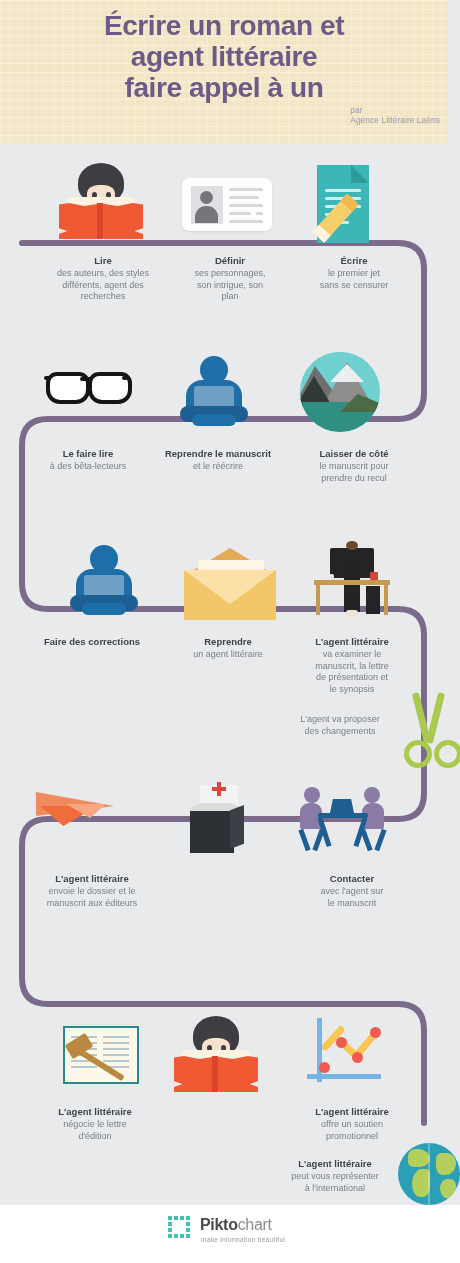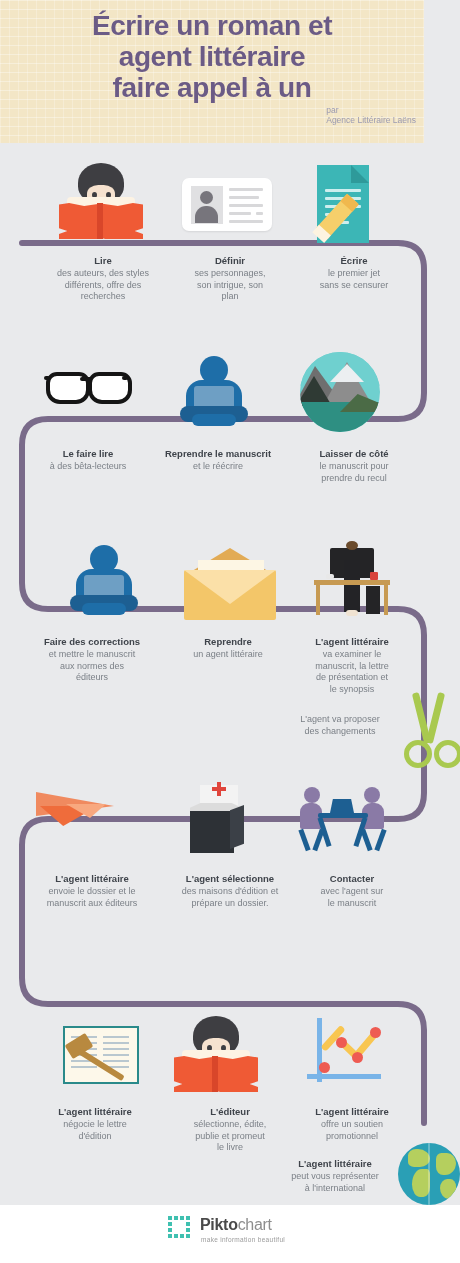--- a/index.html
+++ b/index.html
@@ -12,20 +12,21 @@
   }
   .page{position:relative;width:460px;height:1263px;}
 
   
   .header{
     position:absolute;left:0;top:0;width:424px;height:143px;
     background:#f3e6c6;
     background-image:linear-gradient(rgba(255,255,255,.35) 1px,transparent 1px),
                      linear-gradient(90deg,rgba(255,255,255,.25) 1px,transparent 1px);
     background-size:9px 9px,9px 9px;
+    padding-left:24px;
   }
   .title{
     position:absolute;left:0;right:0;top:10px;
     text-align:center;color:#6b5b86;
     font-size:28px;line-height:31px;font-weight:bold;letter-spacing:-.4px;
   }
   .byline{
     position:absolute;right:8px;top:105px;text-align:left;
     color:#9b9ab0;font-size:8.5px;line-height:10px;
   }
@@ -182,21 +183,21 @@
     <div class="docline" style="left:14px;top:48px;width:24px;"></div>
     <div class="docline" style="left:14px;top:56px;width:24px;"></div>
     <div class="penc" style="left:34px;top:34px;width:16px;height:48px;transform:rotate(42deg);transform-origin:50% 0;border-radius:2px;"></div>
     <div class="penc" style="left:34px;top:34px;width:16px;height:10px;background:#f0b84e;transform:rotate(42deg);transform-origin:50% 0;"></div>
     <div class="penc" style="left:34px;top:76px;width:16px;height:10px;background:#fdf3e0;transform:rotate(42deg);transform-origin:50% -420%;"></div>
   </div>
 
   <div class="tb" style="left:18px;top:255px;width:170px;">
     <span class="h">Lire</span>
     <span class="b" style="white-space:pre-line;">des auteurs, des styles
-différents, offre des
+différents, agent des
 recherches</span>
   </div>
   <div class="tb" style="left:167px;top:255px;width:126px;">
     <span class="h">Définir</span>
     <span class="b" style="white-space:pre-line;">ses personnages,
 son intrigue, son
 plan</span>
   </div>
   <div class="tb" style="left:288px;top:255px;width:132px;">
     <span class="h">Écrire</span>
@@ -270,23 +271,20 @@
     <div class="dk" style="left:8px;top:45px;width:4px;height:30px;"></div>
     <div class="dk" style="left:76px;top:45px;width:4px;height:30px;"></div>
     <div style="position:absolute;left:58px;top:46px;width:14px;height:28px;background:#242426;"></div>
     <div style="position:absolute;left:62px;top:32px;width:8px;height:8px;background:#d8433c;border-radius:1px;"></div>
     <div style="position:absolute;left:18px;top:34px;width:8px;height:5px;background:#e8e8e8;border-radius:2px;"></div>
     <div style="position:absolute;left:38px;top:70px;width:12px;height:6px;background:#f0e3d2;border-radius:3px;"></div>
   </div>
 
   <div class="tb" style="left:14px;top:636px;width:156px;">
     <span class="h">Faire des corrections</span>
-    <span class="b" style="white-space:pre-line;">et mettre le manuscrit
-aux normes des
-éditeurs</span>
   </div>
   <div class="tb" style="left:166px;top:636px;width:124px;">
     <span class="h">Reprendre</span>
     <span class="b" style="white-space:pre-line;">un agent littéraire</span>
   </div>
   <div class="tb" style="left:286px;top:636px;width:132px;">
     <span class="h">L'agent littéraire</span>
     <span class="b" style="white-space:pre-line;">va examiner le
 manuscrit, la lettre
 de présentation et
@@ -332,25 +330,20 @@
     <div class="tml" style="left:2px;top:44px;width:5px;height:22px;transform:rotate(-20deg);"></div>
     <div class="tml" style="left:16px;top:44px;width:5px;height:22px;transform:rotate(20deg);"></div>
     <div class="tml" style="left:64px;top:44px;width:5px;height:22px;transform:rotate(-20deg);"></div>
     <div class="tml" style="left:78px;top:44px;width:5px;height:22px;transform:rotate(20deg);"></div>
   </div>
 
   <div class="tb" style="left:14px;top:873px;width:156px;">
     <span class="h">L'agent littéraire</span>
     <span class="b" style="white-space:pre-line;">envoie le dossier et le
 manuscrit aux éditeurs</span>
-  </div>
-  <div class="tb" style="left:166px;top:873px;width:128px;">
-    <span class="h">L'agent sélectionne</span>
-    <span class="b" style="white-space:pre-line;">des maisons d'édition et
-prépare un dossier.</span>
   </div>
   <div class="tb" style="left:288px;top:873px;width:128px;">
     <span class="h">Contacter</span>
     <span class="b" style="white-space:pre-line;">avec l'agent sur
 le manuscrit</span>
   </div>
 
   <div class="ic lawbk" style="left:63px;top:1026px;width:72px;height:54px;">
     <div class="lawline" style="left:6px;top:8px;width:26px;"></div>
     <div class="lawline" style="left:6px;top:14px;width:26px;"></div>
@@ -388,26 +381,20 @@
     <div class="cdot" style="left:14px;top:44px;width:11px;height:11px;"></div>
     <div class="cdot" style="left:31px;top:19px;width:11px;height:11px;"></div>
     <div class="cdot" style="left:47px;top:34px;width:11px;height:11px;"></div>
     <div class="cdot" style="left:65px;top:9px;width:11px;height:11px;"></div>
   </div>
 
   <div class="tb" style="left:20px;top:1106px;width:150px;">
     <span class="h">L'agent littéraire</span>
     <span class="b" style="white-space:pre-line;">négocie le lettre
 d'édition</span>
-  </div>
-  <div class="tb" style="left:166px;top:1106px;width:128px;">
-    <span class="h">L'éditeur</span>
-    <span class="b" style="white-space:pre-line;">sélectionne, édite,
-publie et promeut
-le livre</span>
   </div>
   <div class="tb" style="left:288px;top:1106px;width:128px;">
     <span class="h">L'agent littéraire</span>
     <span class="b" style="white-space:pre-line;">offre un soutien
 promotionnel</span>
   </div>
 
   <div class="tb" style="left:255px;top:1158px;width:160px;">
     <span class="h">L'agent littéraire</span>
     <span class="b" style="white-space:pre-line;">peut vous représenter

